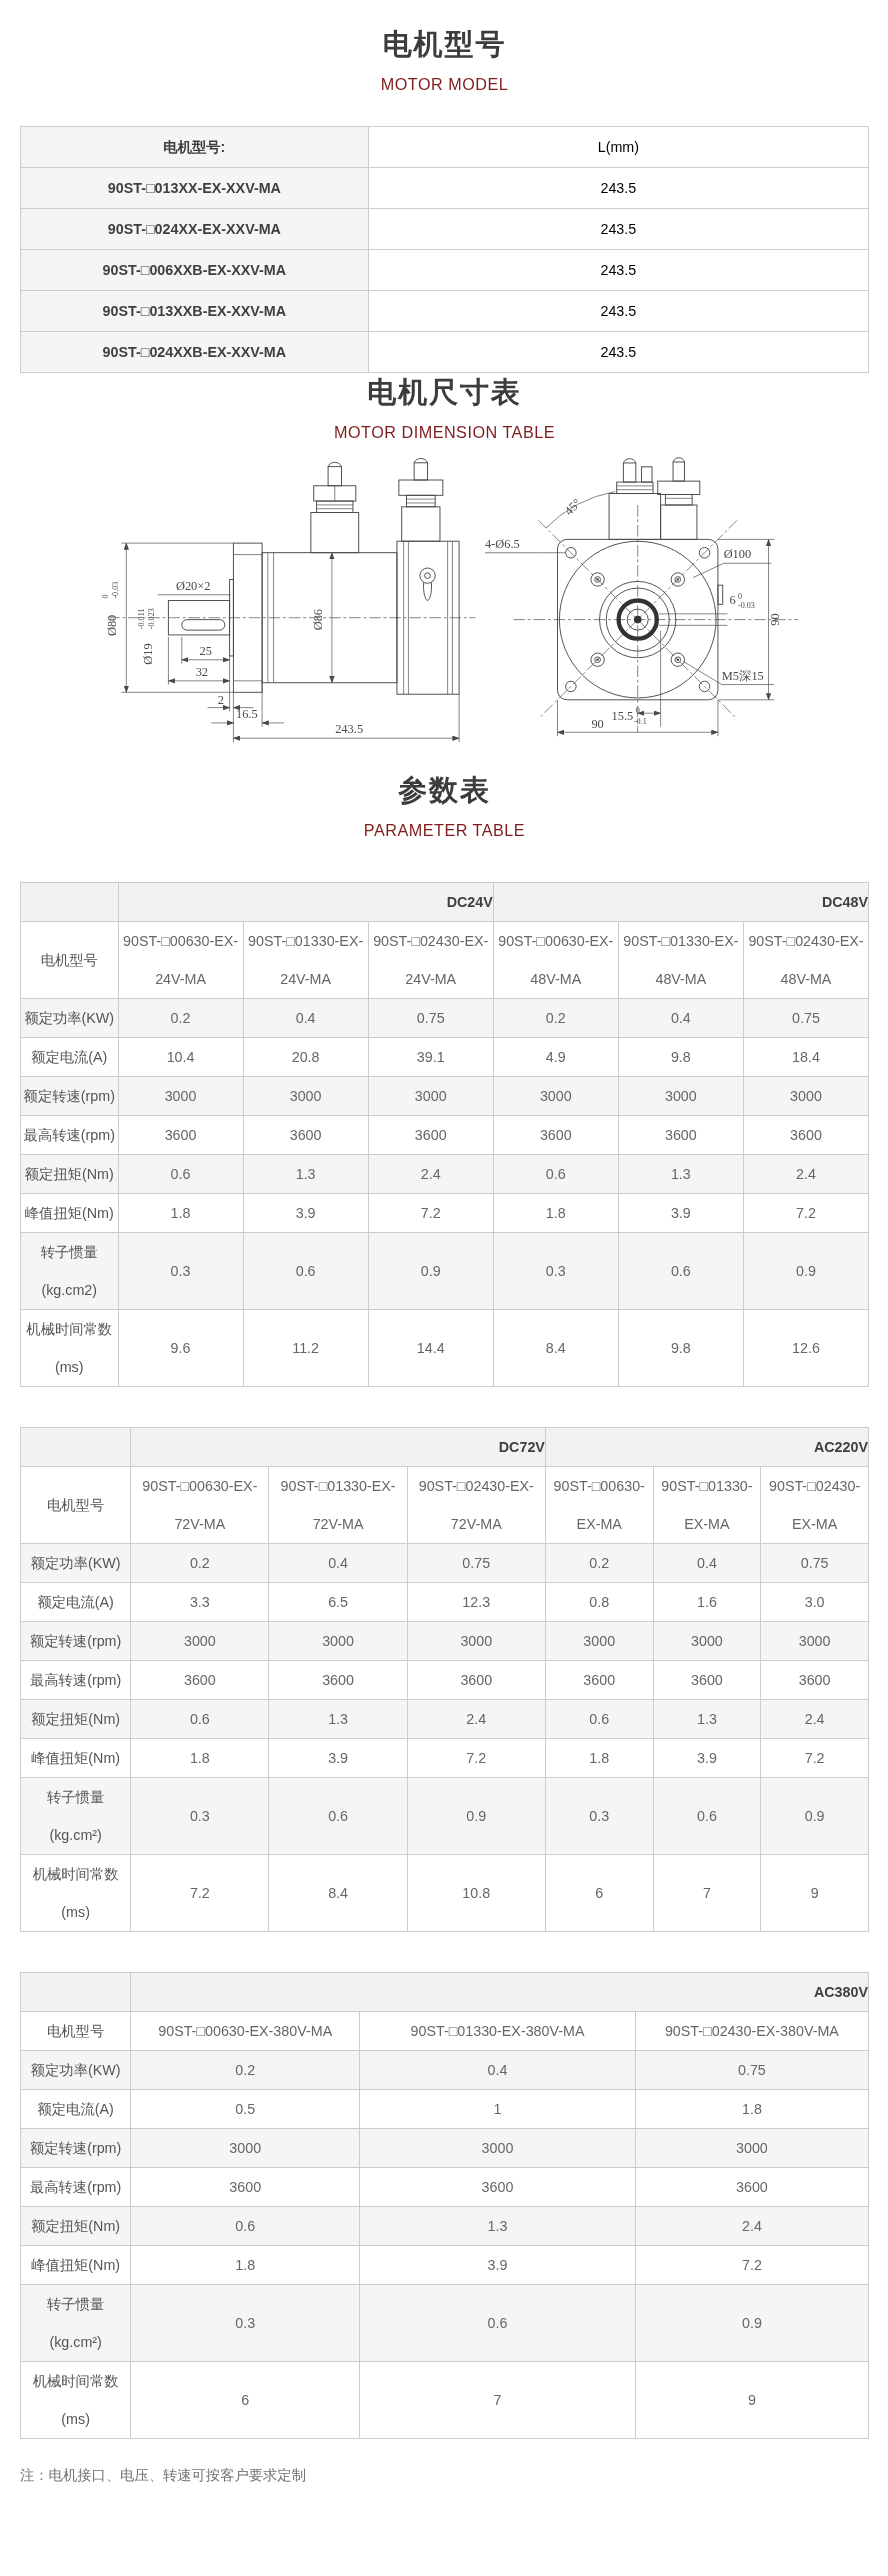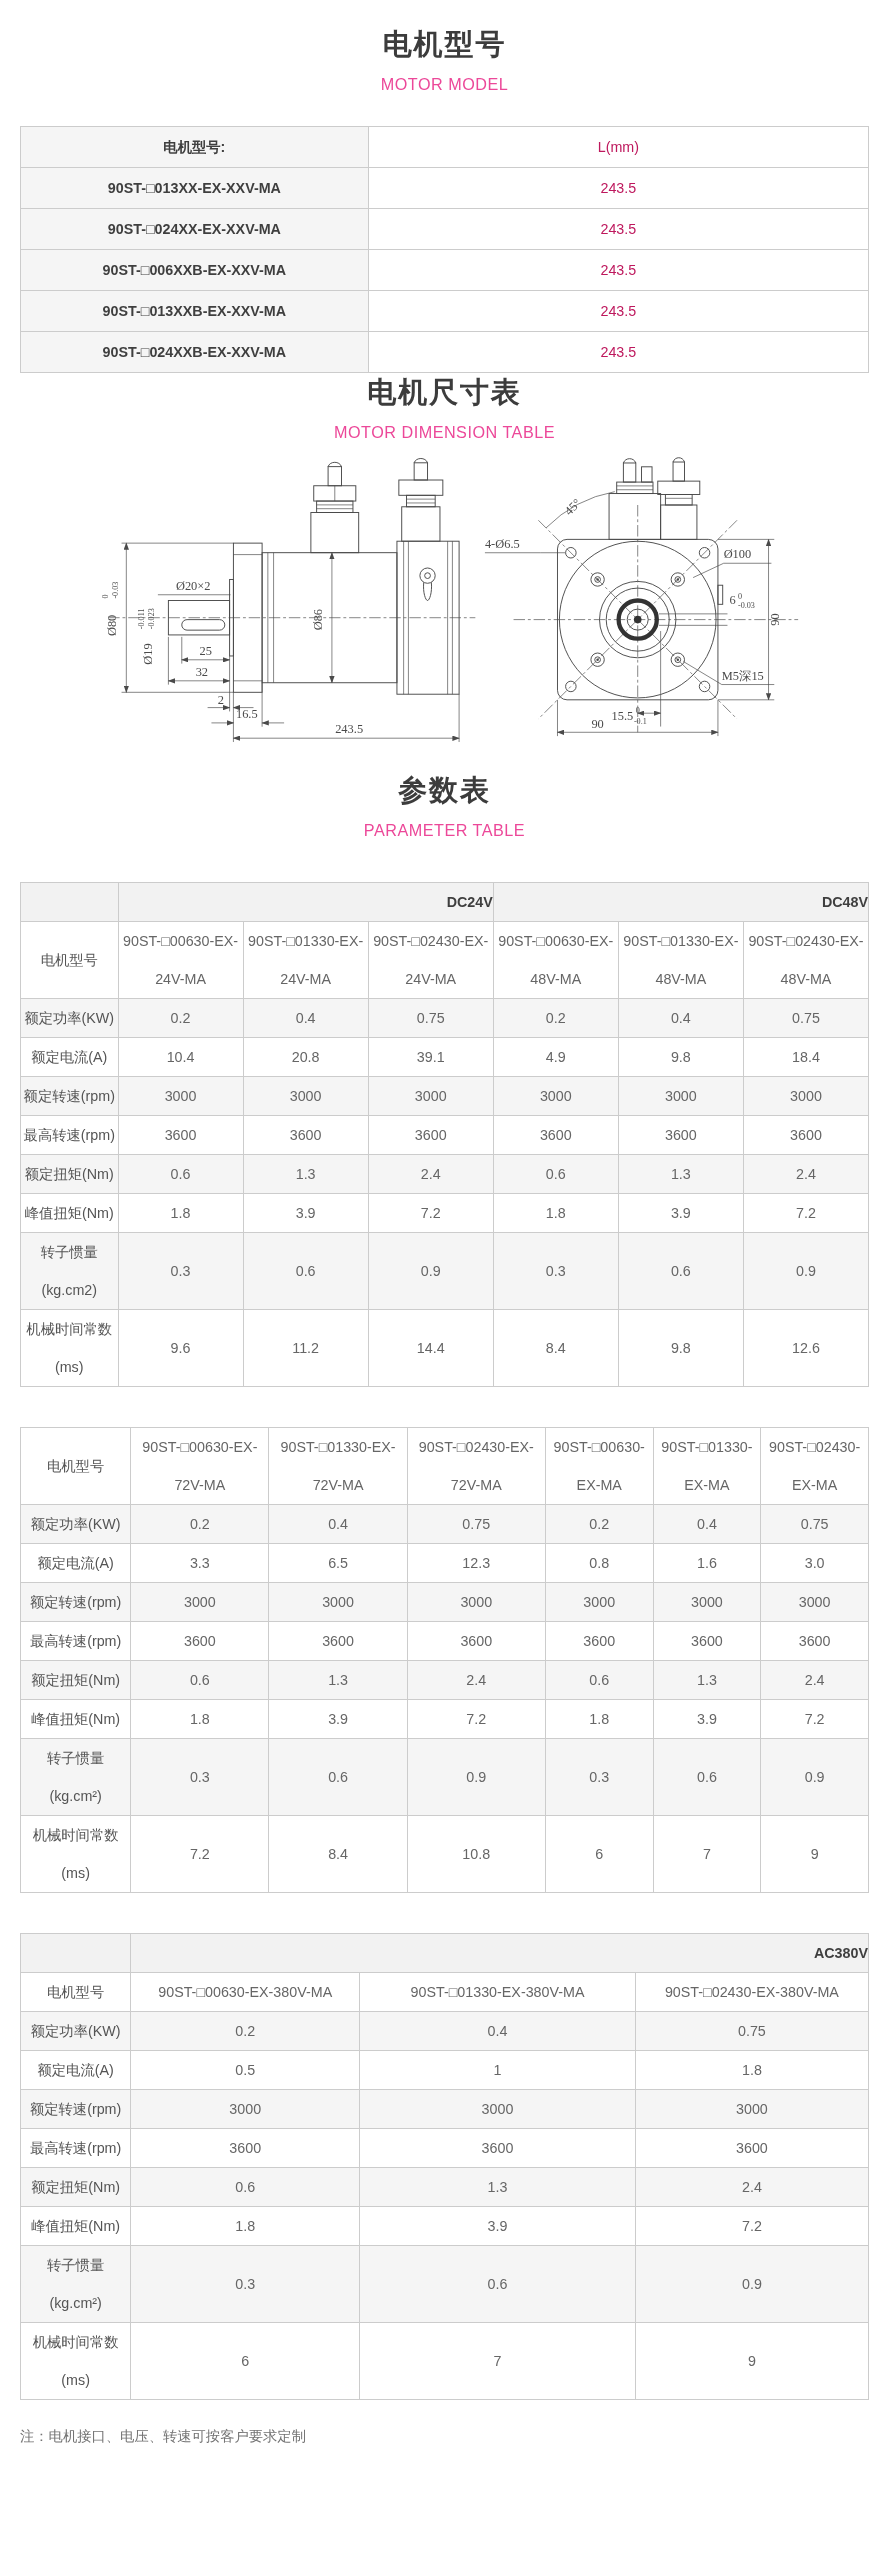--- a/index.html
+++ b/index.html
@@ -1,27 +1,27 @@
 <!DOCTYPE html>
 <html><head>
 <meta charset="utf-8">
 <style>
   html,body{margin:0;padding:0;background:#fff;}
   .sheet{width:889px;margin:0 auto;background:#fff;padding:25px 0 44px;box-sizing:border-box;
          font-family:"Liberation Sans",sans-serif;color:#555;}
   .inner{padding:0 20px;}
   .sec-title{margin:0;text-align:center;font-size:29px;letter-spacing:1.9px;color:#3c3c3c;font-weight:700;}
-  .sec-sub{margin:9.6px 0 0;text-align:center;font-size:16.2px;color:#ec4899;letter-spacing:0.5px;}
+  .sec-sub{margin:9.6px 0 0;text-align:center;font-size:16.2px;color:#7f1d1d;letter-spacing:0.5px;}
 
   table{border-collapse:collapse;width:100%;table-layout:fixed;}
   td{border:1px solid #ccc;text-align:center;vertical-align:middle;font-size:14.3px;}
 
   
   .mtable{margin-top:32.5px;}
-  .mtable td{height:38px;color:#be185d;}
+  .mtable td{height:38px;color:#000000;}
   .mtable .mcell{background:#f5f5f5;font-weight:700;color:#3f3f3f;}
 
   
   .drawing{margin-top:13.4px;height:291px;display:flex;justify-content:center;align-items:flex-start;}
   .drawing svg{display:block;}
   .dwg-line{stroke:#4a4a4a;stroke-width:1;fill:none;}
   .dwg-thin{stroke:#4a4a4a;stroke-width:.7;fill:none;}
   .dwg-cl{stroke:#4a4a4a;stroke-width:.7;fill:none;stroke-dasharray:12 3 3 3;}
   .dwg-txt{fill:#4a4a4a;font-family:"Liberation Serif",serif;font-size:13px;}
   .dwg-tol{fill:#4a4a4a;font-family:"Liberation Serif",serif;font-size:8.5px;}
@@ -387,20 +387,25 @@
       <colgroup>
           <col style="width:13%">
           <col style="width:16.3%">
           <col style="width:16.3%">
           <col style="width:16.3%">
           <col style="width:12.7%">
           <col style="width:12.7%">
           <col style="width:12.7%">
         </colgroup>
       <tbody>
+          <tr class="hdr">
+        <td></td>
+        <td colspan="3">DC72V</td>
+        <td colspan="3">AC220V</td>
+      </tr>
       <tr>
         <td class="lc">电机型号</td>
         <td>90ST-□00630-EX-
 72V-MA</td>
         <td>90ST-□01330-EX-
 72V-MA</td>
         <td>90ST-□02430-EX-
 72V-MA</td>
         <td>90ST-□00630-
 EX-MA</td>

